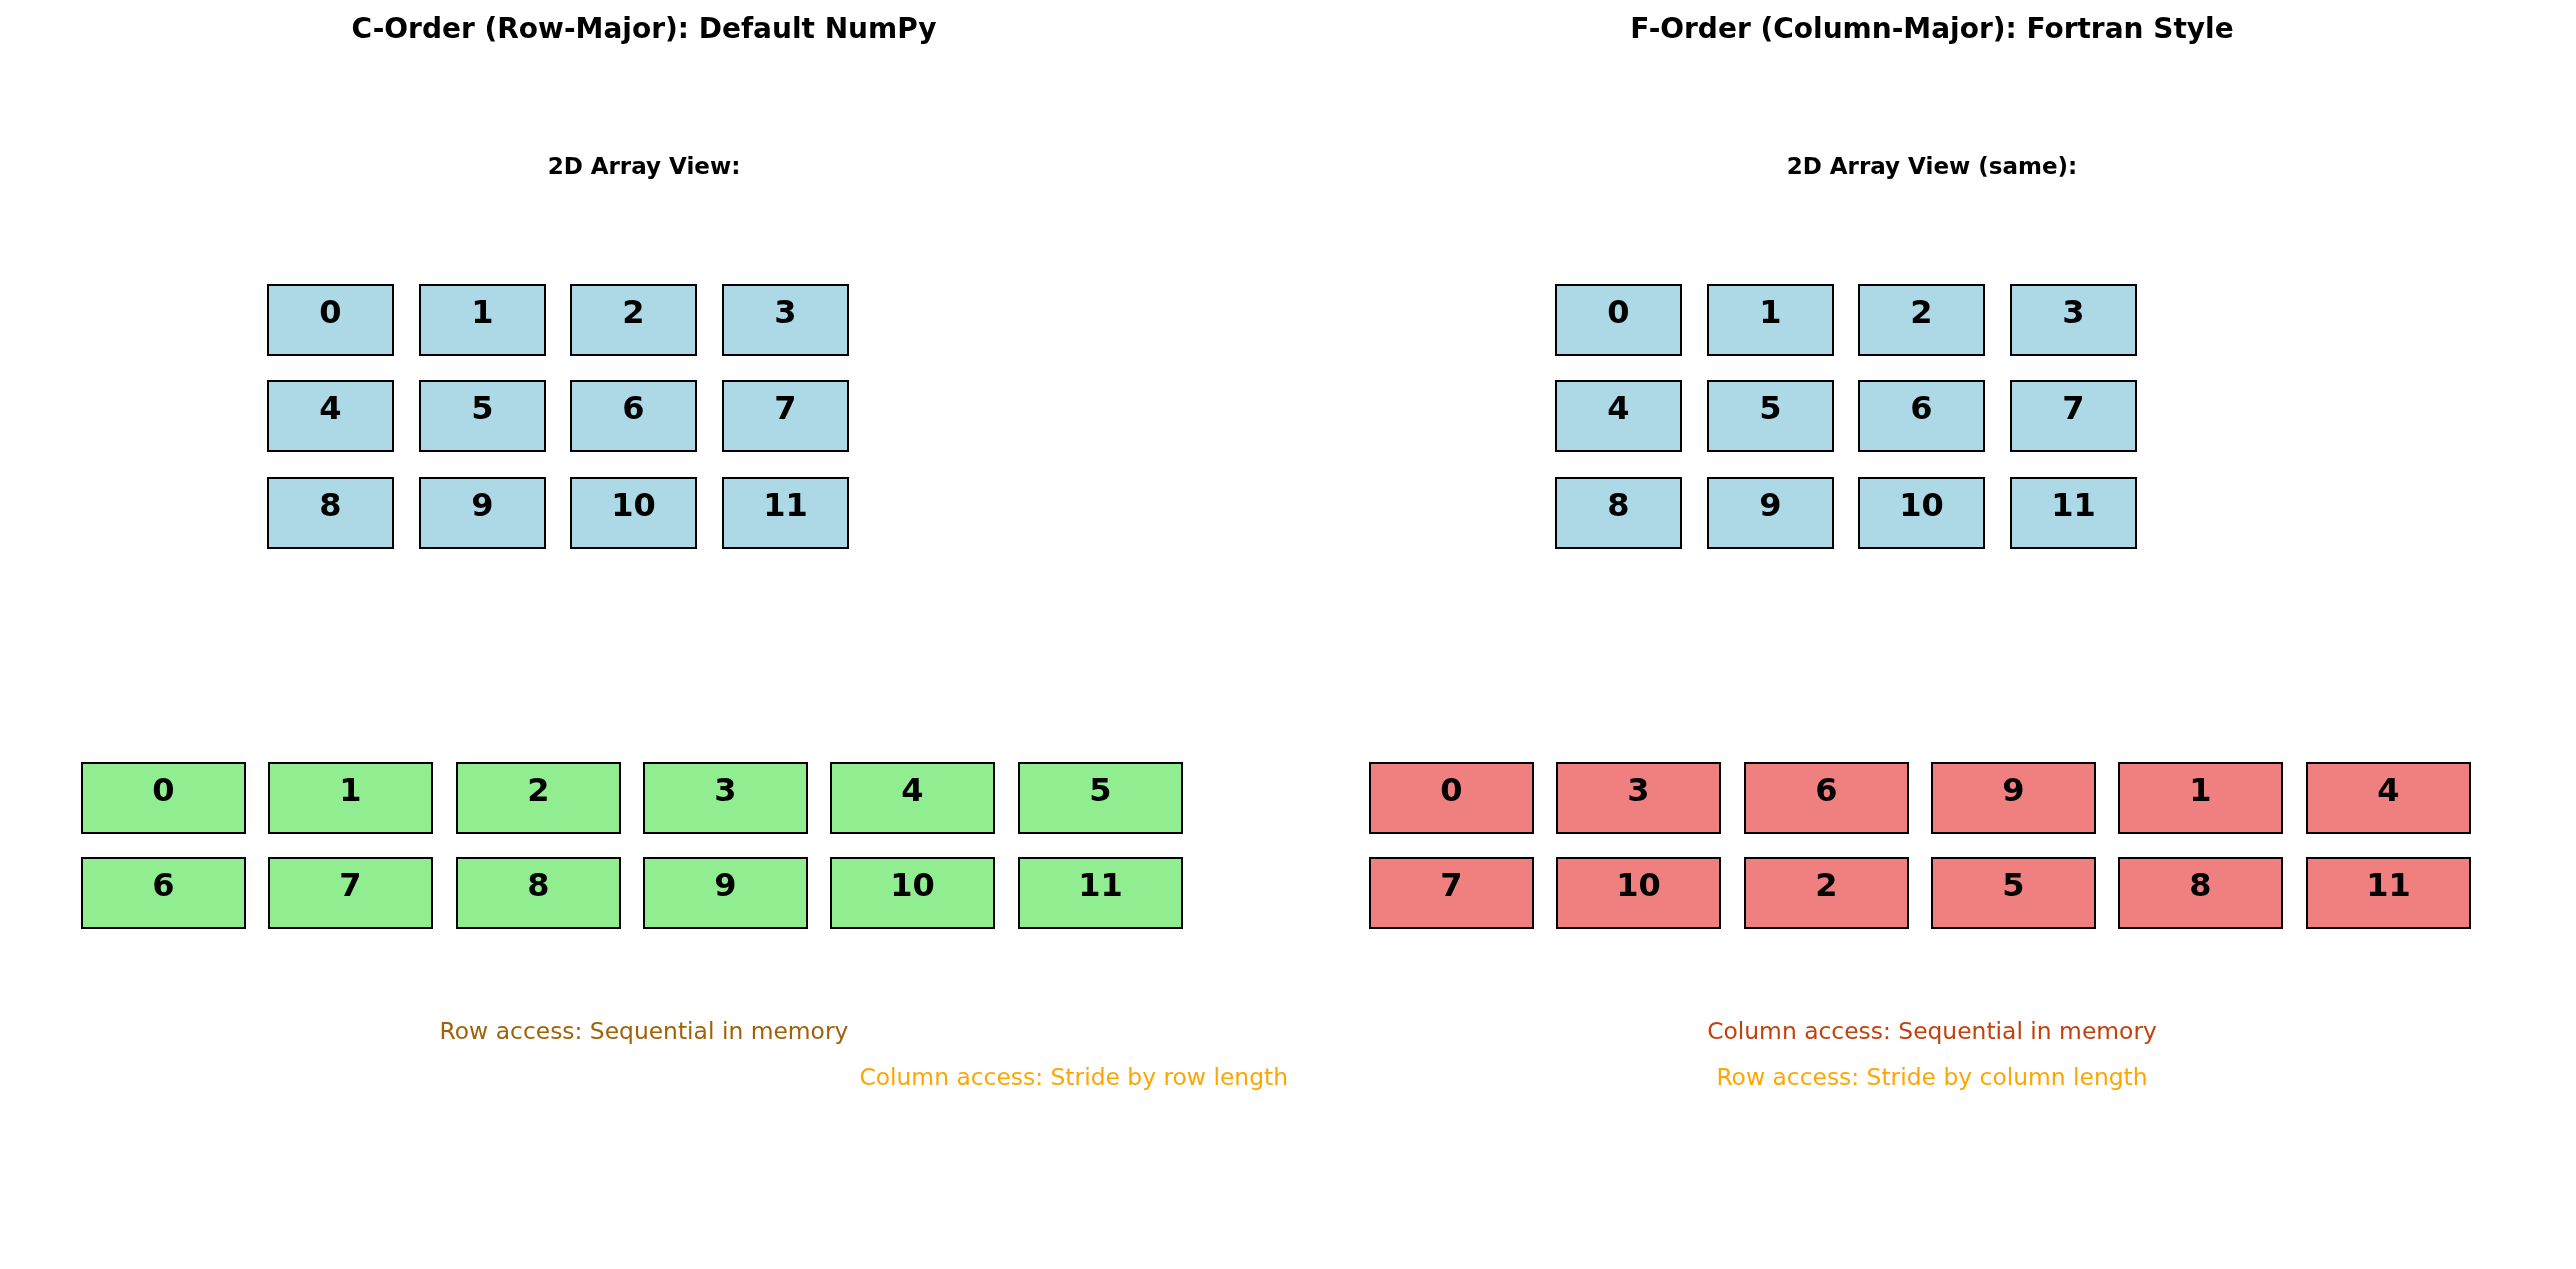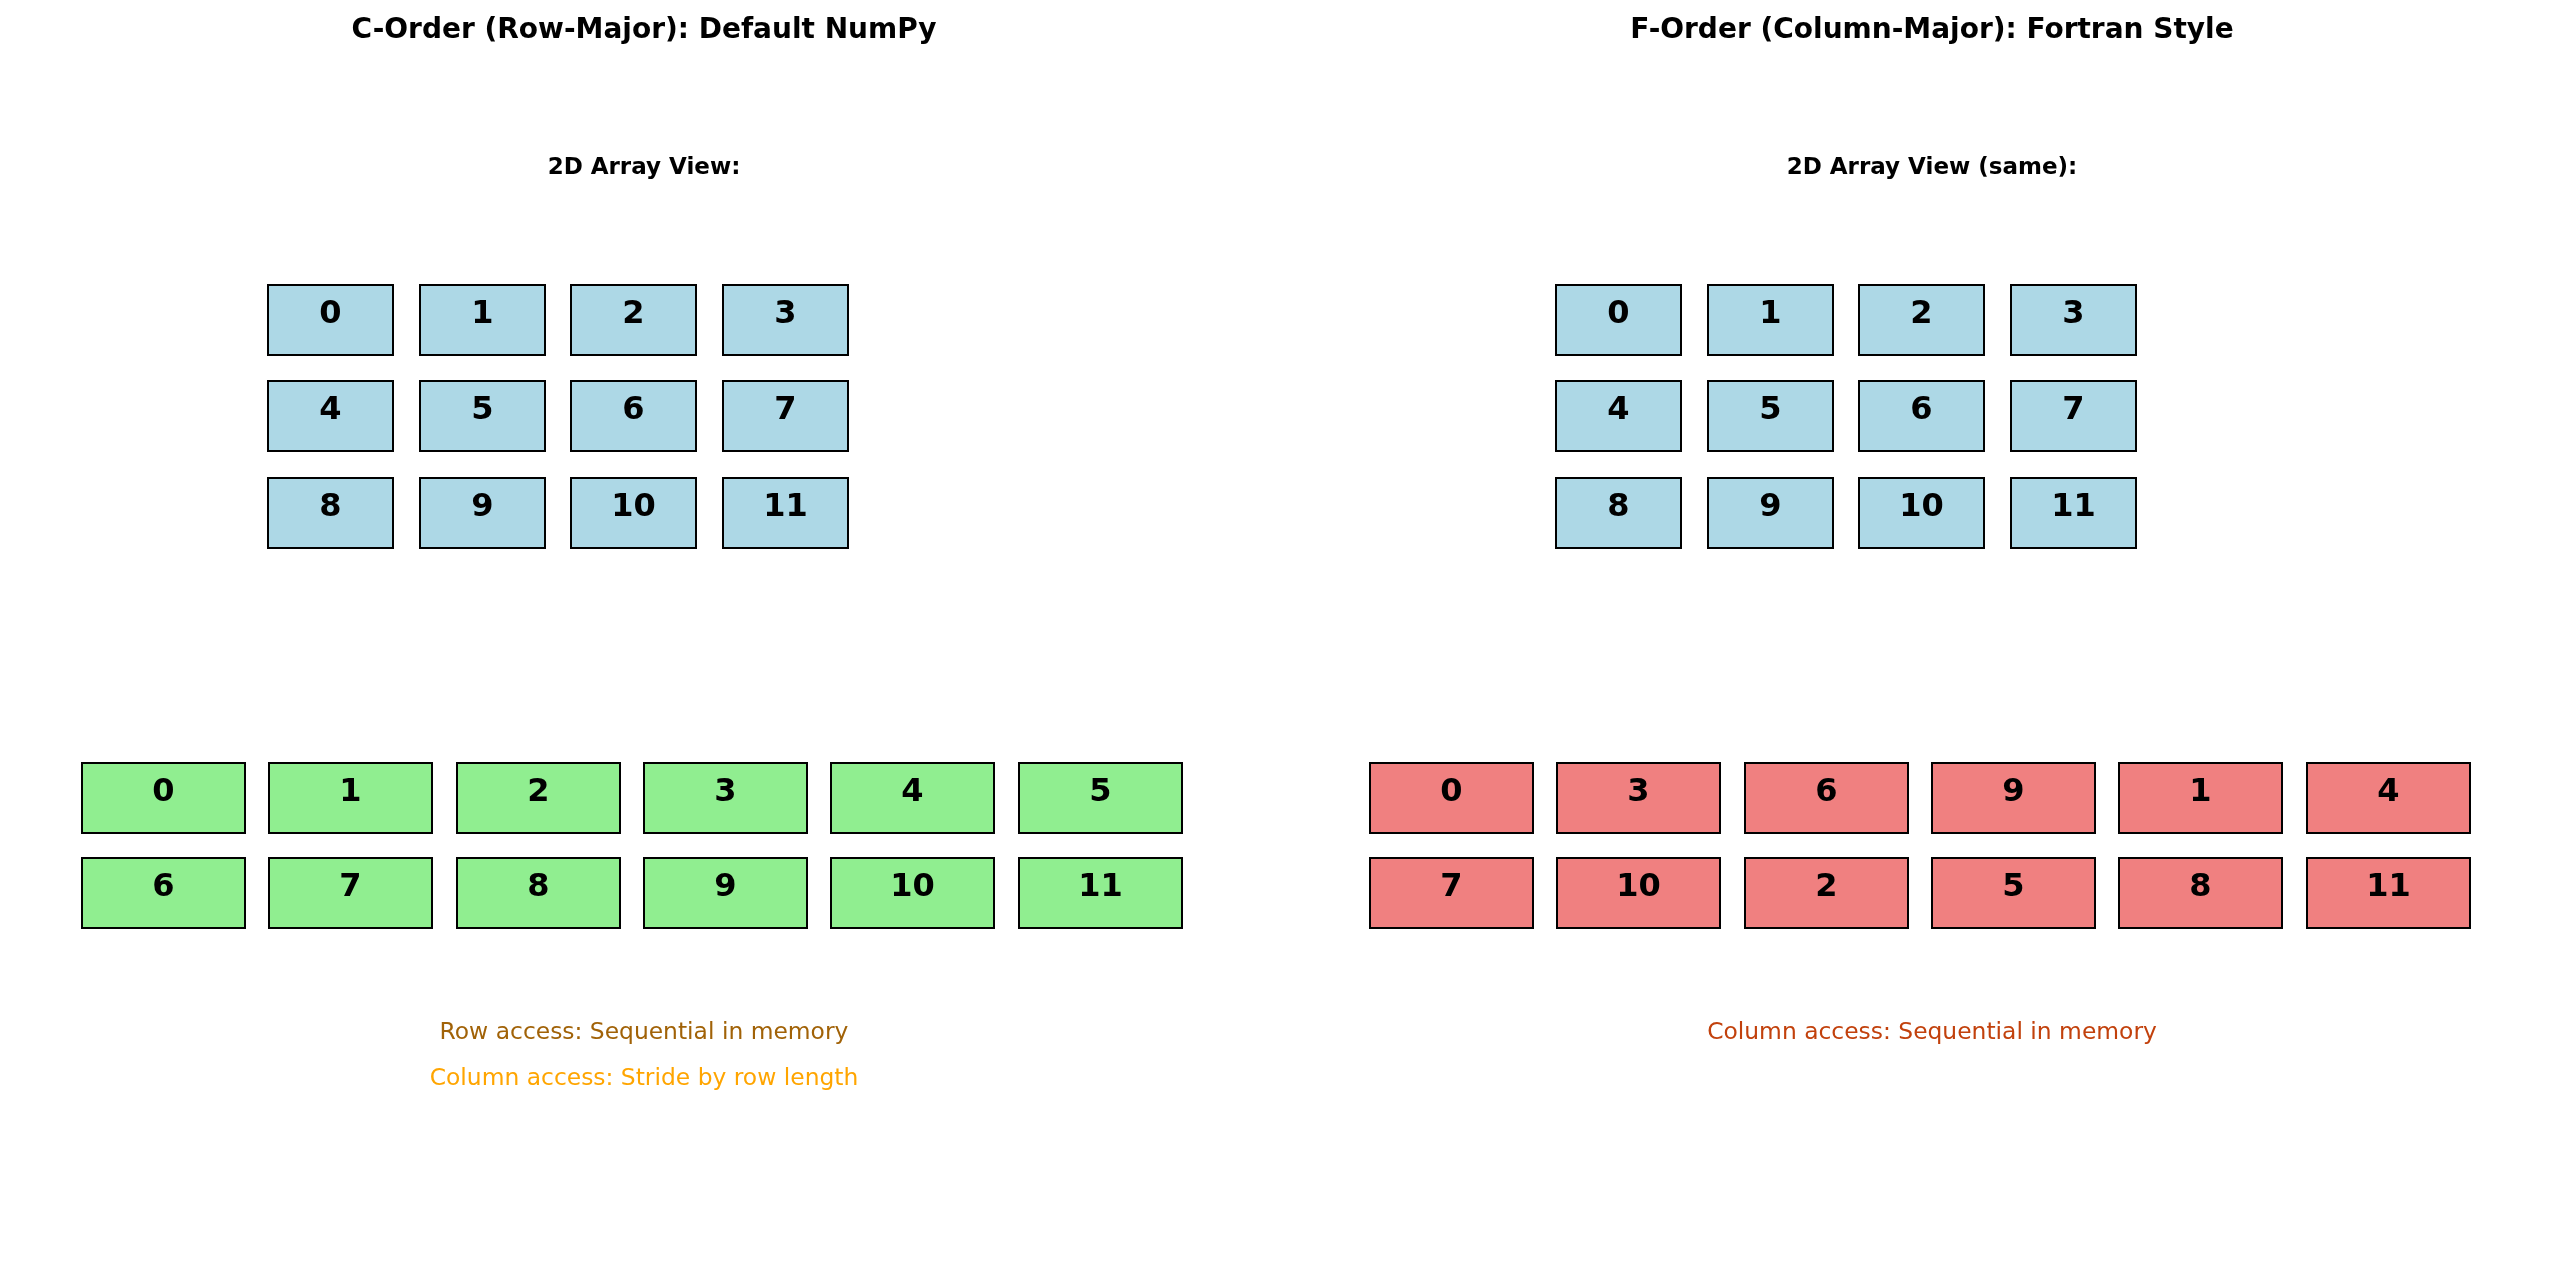--- a/index.html
+++ b/index.html
@@ -151,21 +151,21 @@
           <span class="num">9</span>
         </div>
         <div class="cell memory-cell" style="left: 830px; top: 857px; background: rgb(144, 238, 144);">
           <span class="num">10</span>
         </div>
         <div class="cell memory-cell" style="left: 1018px; top: 857px; background: rgb(144, 238, 144);">
           <span class="num">11</span>
         </div>
       </div>
     <div class="ctext note note-1" style="color: #a16207;">Row access: Sequential in memory</div>
-    <div class="ctext note note-2" style="color: rgb(255, 165, 0);">Column access: Stride by row length</div>
+    <div class="ctext note note-2" style="color: rgb(255, 165, 0); text-align: right;">Column access: Stride by row length</div>
   </section>
 
   <section class="panel right">
     <div class="ctext title">F-Order (Column-Major): Fortran Style</div>
     <div class="ctext section-label array-label">2D Array View (same):</div>
     <div>
         <div class="cell array-cell" style="left: 267px; top: 284px; background: rgb(173, 216, 230);">
           <span class="num">0</span>
         </div>
         <div class="cell array-cell" style="left: 419px; top: 284px; background: rgb(173, 216, 230);">
@@ -234,16 +234,17 @@
           <span class="num">5</span>
         </div>
         <div class="cell memory-cell" style="left: 830px; top: 857px; background: rgb(240, 128, 128);">
           <span class="num">8</span>
         </div>
         <div class="cell memory-cell" style="left: 1018px; top: 857px; background: rgb(240, 128, 128);">
           <span class="num">11</span>
         </div>
       </div>
     <div class="ctext note note-1" style="color: #c2410c;">Column access: Sequential in memory</div>
+    <div class="ctext note note-2" style="color: rgb(255, 165, 0);">Row access: Stride by column length</div>
   </section>
 
 </div>
 
 
 </body></html>

